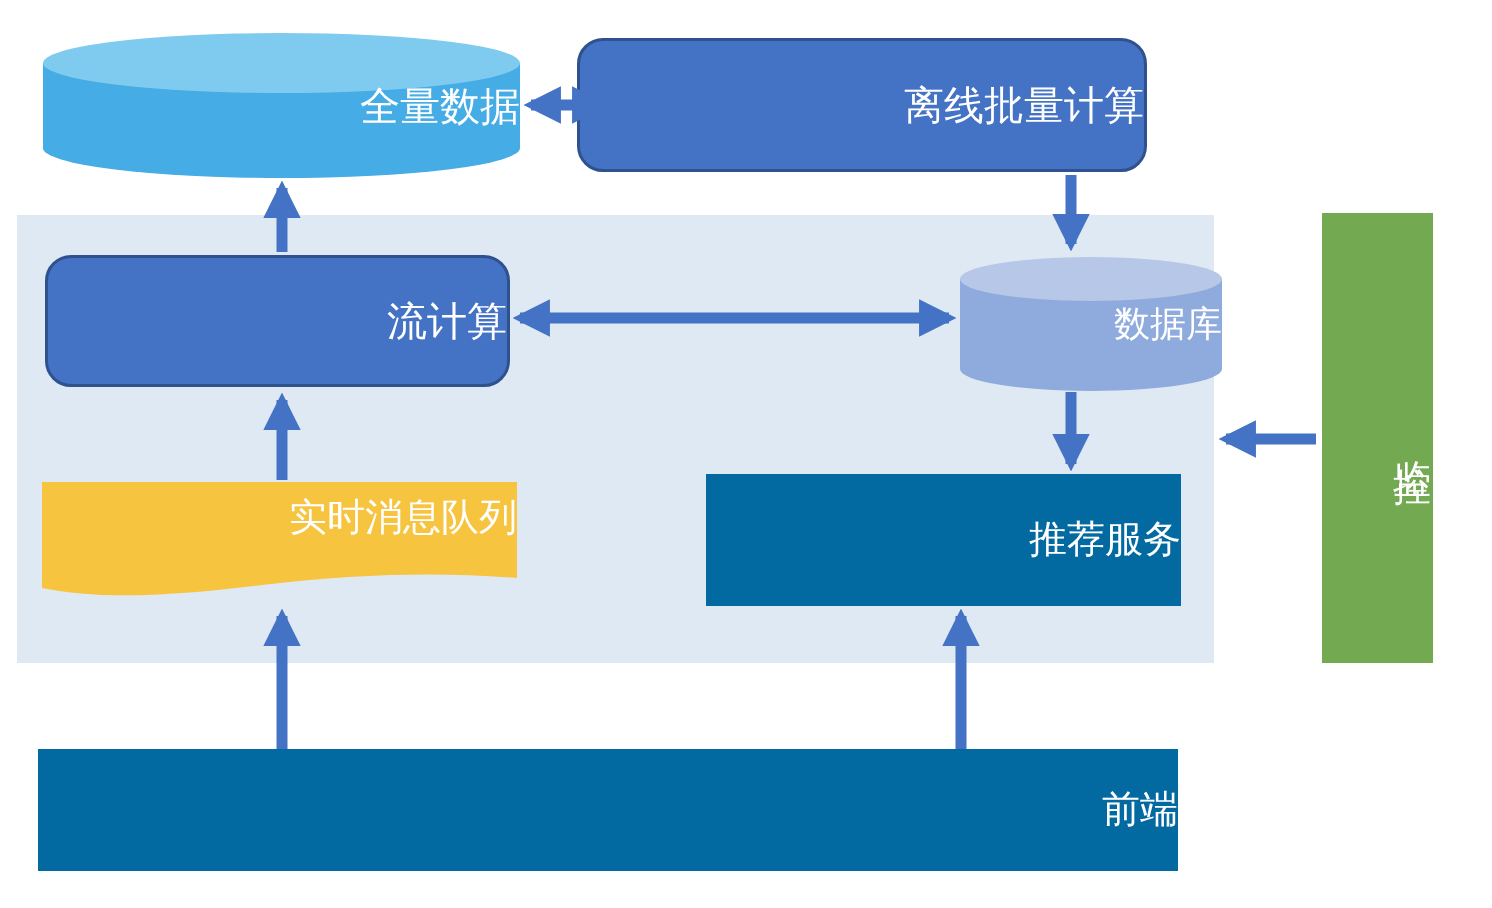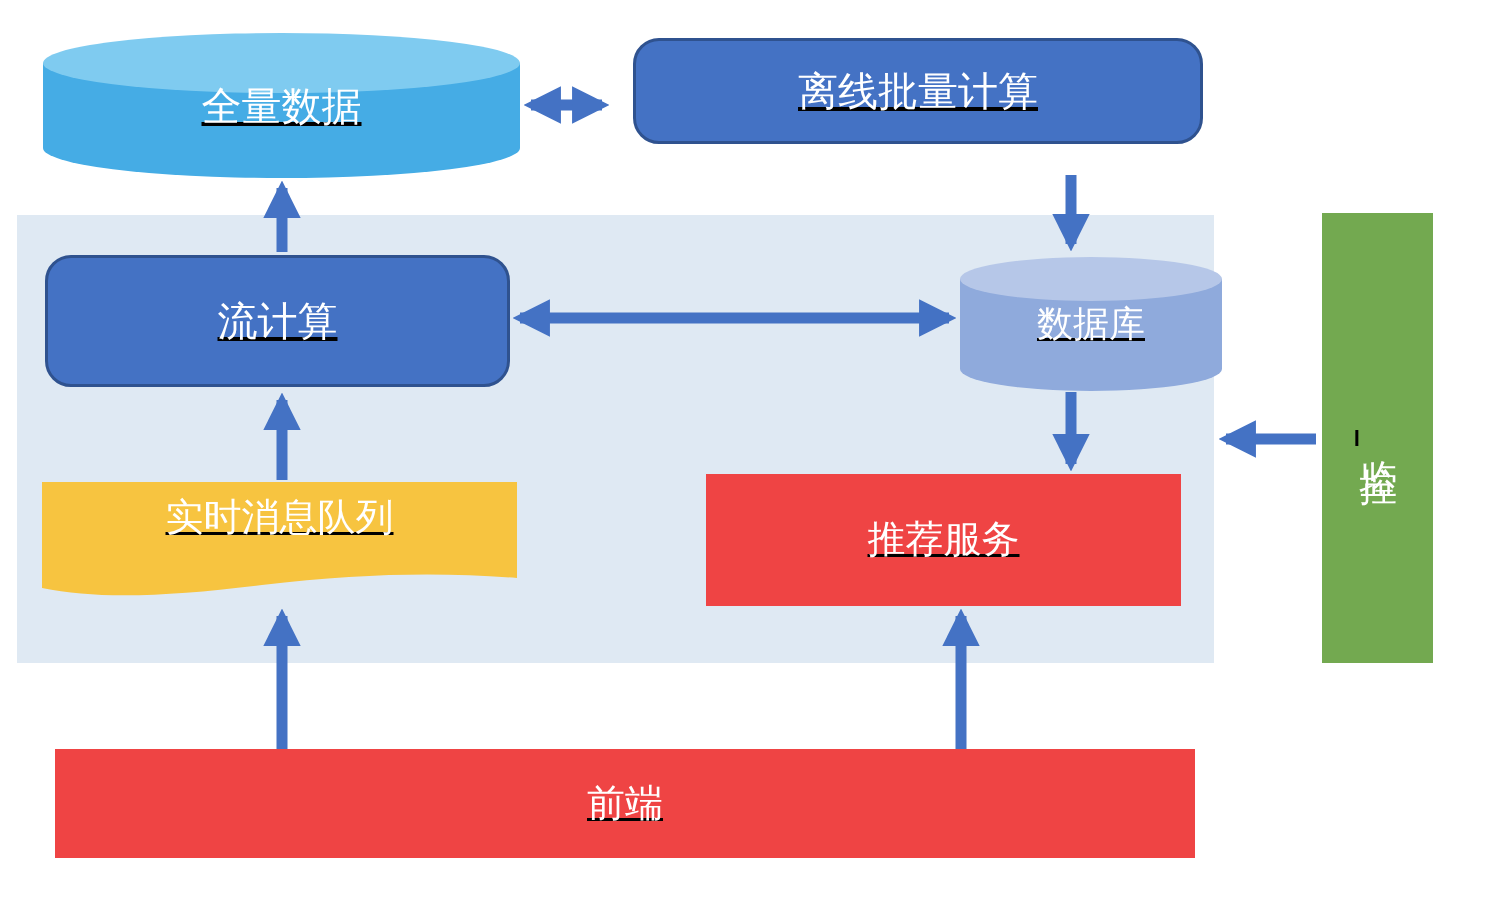--- a/index.html
+++ b/index.html
@@ -8,44 +8,44 @@
     width:1492px;height:908px;
     background:#ffffff;
     font-family:"Liberation Sans", sans-serif;
     overflow:hidden;
   }
   .abs{position:absolute;}
   #panel{
     left:17px;top:215px;width:1197px;height:448px;
     background:#DFE9F3;
   }
-  .node{display:flex;align-items:center;justify-content:center;text-decoration:underline;}
+  .node{display:flex;align-items:center;justify-content:flex-end;}
   .node .label{
     position:relative;z-index:2;
     color:#ffffff;text-align:center;line-height:1.15;
   }
   .shape-svg{position:absolute;left:0;top:0;width:100%;height:100%;z-index:1;}
 
   
   .blue-box{
     background:#4472C4;
     border:3px solid #2F528F;
     border-radius:26px;
     box-sizing:border-box;
   }
   
-  .orange-box{background:#ef4444;}
+  .orange-box{background:#0369a1;}
 
-  #node-offline-batch{left:633px;top:38px;width:570px;height:106px;}
+  #node-offline-batch{left:577px;top:38px;width:570px;height:134px;}
   #node-stream-compute{left:45px;top:255px;width:465px;height:132px;border-radius:26px;}
   #node-full-data{left:43px;top:33px;width:477px;height:145px;}
   #node-database{left:960px;top:257px;width:262px;height:134px;}
   #node-realtime-queue{left:42px;top:482px;width:475px;height:122px;}
   #node-recommend-service{left:706px;top:474px;width:475px;height:132px;}
-  #node-frontend{left:55px;top:749px;width:1140px;height:109px;}
+  #node-frontend{left:38px;top:749px;width:1140px;height:122px;}
   #node-monitoring{left:1322px;top:213px;width:111px;height:450px;background:#73A950;}
 
   .fs40{font-size:40px;}
   .fs38{font-size:38px;}
   .fs36{font-size:36px;}
 
   #node-monitoring .label{
     writing-mode:vertical-rl;
     text-orientation:upright;
     letter-spacing:8px;

